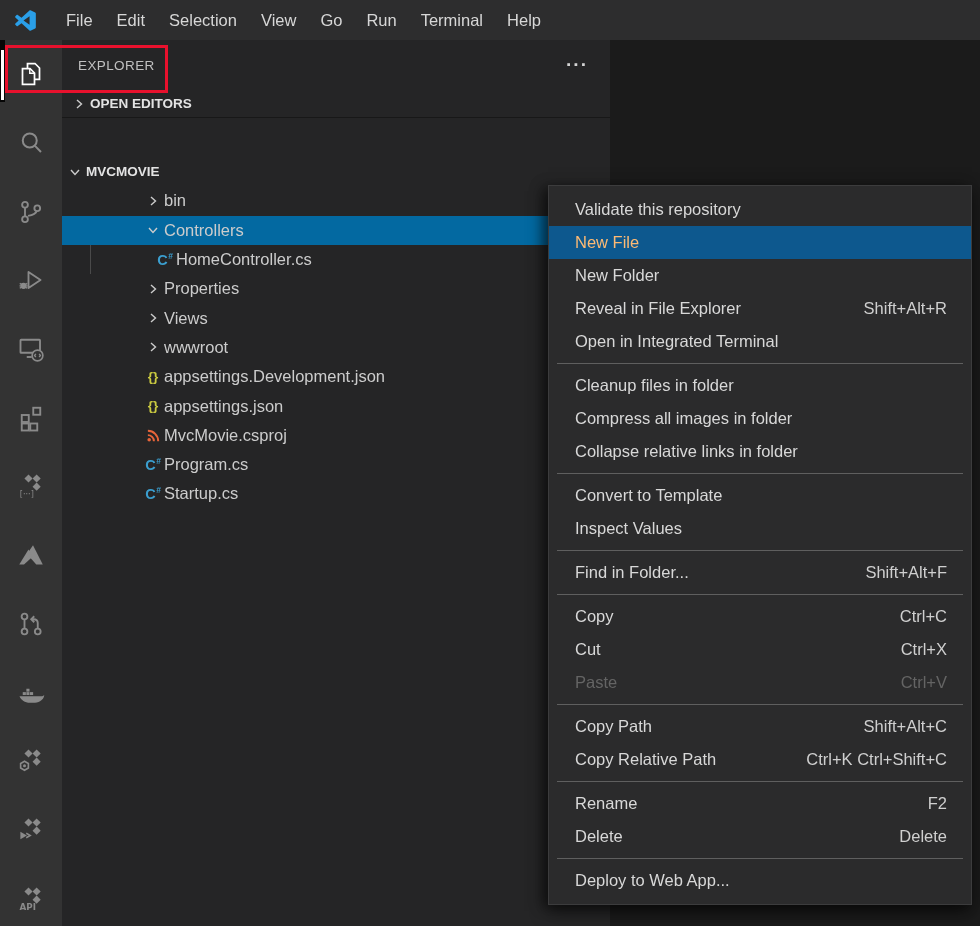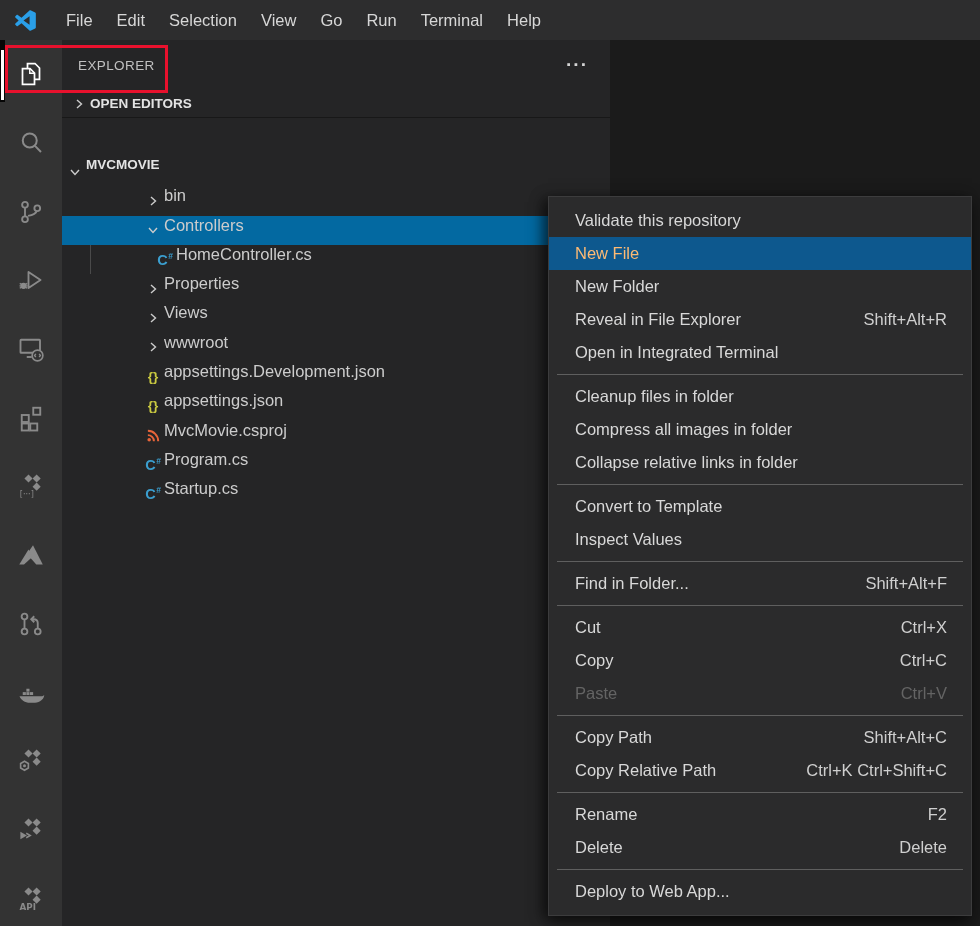--- a/index.html
+++ b/index.html
@@ -19,40 +19,39 @@
   .activitybar{position:absolute;left:0;top:40px;width:62px;height:886px;background:#333333;z-index:2}
   .ab-item{height:68.7px;display:flex;align-items:center;justify-content:center}
   
   .sidebar{position:absolute;left:62px;top:40px;width:548px;height:886px;background:#252526;z-index:1}
   .sidebar-header{height:50px;display:flex;align-items:center;justify-content:space-between;padding:0 22px 0 16px}
   .sidebar-title{font-size:13.5px;color:#c0c0c0;letter-spacing:.4px}
   .more-btn{color:#d4d4d4;font-size:19px;font-weight:700;letter-spacing:1px;line-height:10px;cursor:pointer}
   .section-row{height:27px;display:flex;align-items:center;padding-left:6px;font-weight:700;font-size:13.5px;color:#e3e3e3;border-bottom:1px solid rgba(0,0,0,.35)}
   .section-row .twisty{width:22px;display:flex;justify-content:center;align-items:center}
   .tree{position:absolute;left:0;top:117px;width:100%}
-  .tree-row{height:29.3px;display:flex;font-size:16.5px;color:#cccccc;position:relative;cursor:pointer;box-sizing:border-box}
+  .tree-row{height:29.3px;display:flex;align-items:center;font-size:16.5px;color:#cccccc;position:relative;cursor:pointer;box-sizing:border-box}
   .tree-row.selected{background:#0369a1}
   .tree-row .twisty{width:22px;flex:0 0 22px;display:flex;justify-content:center;align-items:center}
   .tree-row .fi{width:22px;flex:0 0 22px;display:flex;justify-content:center;align-items:center}
   .tree-row.lvl0{padding-left:2px;font-weight:700;font-size:13.5px;color:#e3e3e3}
   .tree-row.lvl1{padding-left:80px}
   .tree-row.lvl2{padding-left:92px}
   .tree-row.lvl2::before{content:"";position:absolute;left:28px;top:0;height:100%;width:1px;background:#4a4a4a}
   .label{white-space:nowrap}
   .fi-cs{color:#3b9ece;font-weight:700;font-size:14.5px;line-height:1}
   .fi-cs .hash{font-size:8.5px;vertical-align:super;margin-left:.5px}
   .fi-json{color:#cbcb41;font-weight:700;font-size:13.5px;line-height:1}
   
   .editor-area{position:absolute;left:610px;top:40px;width:370px;height:886px;background:#1b1b1b;z-index:0}
   
   .context-menu{
     position:absolute;left:548px;top:185px;width:424px;box-sizing:border-box;
     background:#2b2b2c;border:1px solid #3c3c3d;padding:7px 0;z-index:5;
     box-shadow:0 6px 16px rgba(0,0,0,.55),-6px 2px 12px rgba(0,0,0,.4);
-    margin-top:11px;
   }
   .menu-item{height:33px;display:flex;align-items:center;justify-content:space-between;padding:0 24px 0 26px;font-size:16.5px;color:#d8d8d8;cursor:pointer}
   .menu-item .shortcut{color:#cfcfcf;margin-left:24px;white-space:nowrap}
   .menu-item.selected{background:var(--sel,#0d588e)}
   .menu-item.selected .mlabel,.menu-item.selected .shortcut{color:#fdba74}
   .menu-item.disabled .mlabel,.menu-item.disabled .shortcut{color:#646464}
   .menu-sep{height:1px;background:#5f5f5f;margin:5px 8px}
   
   .edge-black{position:absolute;left:0;top:40px;width:5px;height:62px;background:#060606;z-index:6}
   .edge-white{position:absolute;left:1px;top:50px;width:3px;height:50px;background:#ffffff;z-index:7}
@@ -332,26 +331,26 @@
     <div class="menu-item">
       <span class="mlabel">Inspect Values</span>
     </div>
     <div class="menu-sep"></div>
     <div class="menu-item">
       <span class="mlabel">Find in Folder...</span>
       <span class="shortcut">Shift+Alt+F</span>
     </div>
     <div class="menu-sep"></div>
     <div class="menu-item">
+      <span class="mlabel">Copy</span>
+      <span class="shortcut">Ctrl+C</span>
+    </div>
+    <div class="menu-item">
       <span class="mlabel">Cut</span>
       <span class="shortcut">Ctrl+X</span>
-    </div>
-    <div class="menu-item">
-      <span class="mlabel">Copy</span>
-      <span class="shortcut">Ctrl+C</span>
     </div>
     <div class="menu-item disabled">
       <span class="mlabel">Paste</span>
       <span class="shortcut">Ctrl+V</span>
     </div>
     <div class="menu-sep"></div>
     <div class="menu-item">
       <span class="mlabel">Copy Path</span>
       <span class="shortcut">Shift+Alt+C</span>
     </div>

